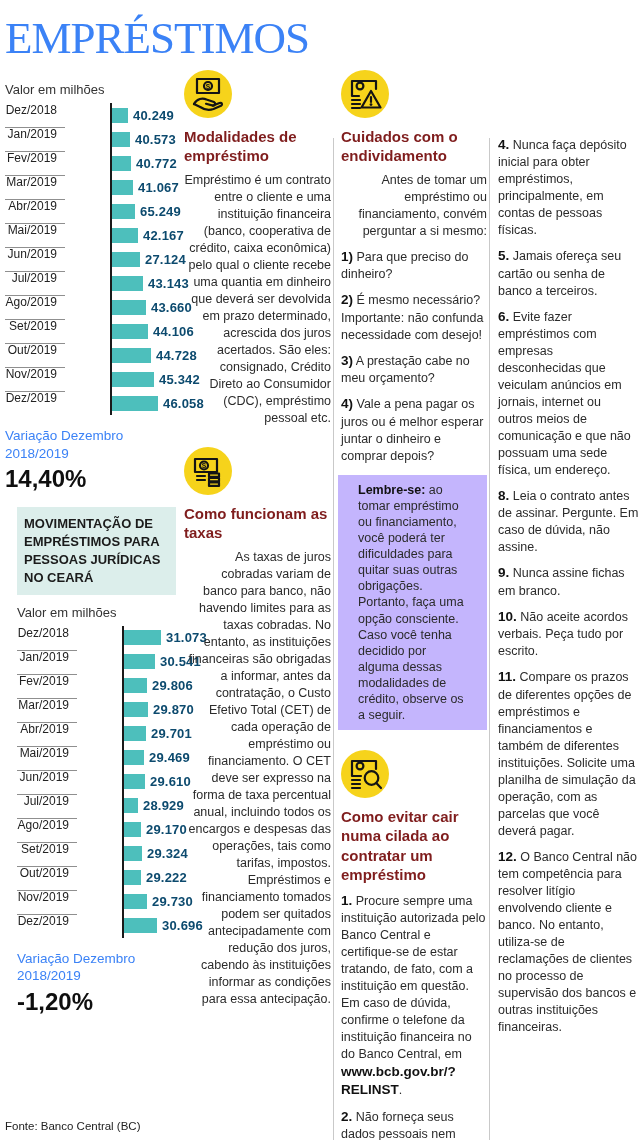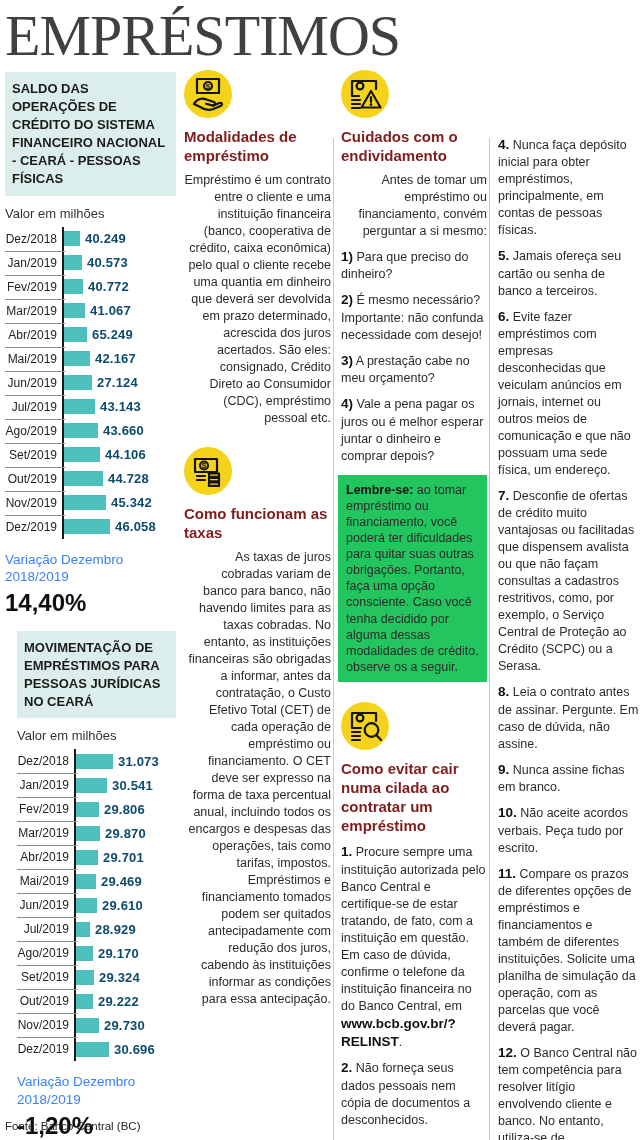--- a/index.html
+++ b/index.html
@@ -3,69 +3,68 @@
 <meta charset="utf-8">
 <style>
   * { margin:0; padding:0; box-sizing:border-box; }
   html,body { background:#fff; }
   body {
     width:642px; height:1140px; position:relative; overflow:hidden;
     font-family:"Liberation Sans", sans-serif; color:#262626;
     -webkit-font-smoothing:antialiased;
   }
   .page-title {
-    position:absolute; left:5px; top:2px;
+    position:absolute; left:5px; top:12px;
     font-family:"Liberation Serif", serif; font-weight:400;
-    font-size:58px; letter-spacing:-1px; color:#404040;
+    font-size:45px; letter-spacing:-1px; color:#3b82f6;
   }
   .col { position:absolute; }
   .col1 { left:5px;   top:72px;  width:171px; }
   .col2 { left:184px; top:70px;  width:147px; }
   .col3 { left:341px; top:70px;  width:146px; }
   .col4 { left:498px; top:128px; width:141px; }
   .vdiv { position:absolute; width:1px; top:138px; height:1002px; background:#c9c9c9; }
   .vdiv1 { left:333px; } .vdiv2 { left:489px; }
 
   
   .chart-head { background:#dceeeb; padding:8px 7px; font-weight:bold; font-size:13px; line-height:1.38; color:#1b1b1b; }
   .unit-label { font-size:13px; margin-top:10px; color:#333; }
   .crows { margin-top:6px; }
-  .crow { display:flex; align-items:center; height:24px; position:relative; }
+  .crow { display:flex; align-items:flex-start; height:24px; position:relative;gap:48px; }
   .crow + .crow::before { content:""; position:absolute; left:0; top:0; width:60px; height:1px; background:#8f8f8f; }
   .clabel { width:57px; flex:none; text-align:right; padding-right:5px; font-size:12px; color:#222; }
   .cbars { flex:1; display:flex; align-items:center; align-self:stretch; border-left:2px solid #1a1a1a; }
   .cbar { height:15px; flex:none; }
   .cval { font-weight:bold; font-size:13px; margin-left:5px; letter-spacing:0.2px; color:#0c4a6e; }
   .variation-label { margin-top:12px; font-size:13.5px; line-height:1.3; color:#3b82f6; }
   .variation-value { font-size:24px; font-weight:bold; margin-top:3px; color:#0f0f0f; }
   .chart2-block { margin-top:14px;margin-left:12px; }
   .source-note { position:absolute; left:5px; top:1120px; font-size:11.5px; color:#222; }
 
   
   .icon-circle { display:block; width:48px; height:48px; }
   .sec-title { font-size:15px; font-weight:bold; line-height:1.27; margin-top:9px; color:#7f1d1d; }
   .sec-body { font-size:12.5px; line-height:1.36; margin-top:7px; color:#2b2b2b;text-align:right; }
   .sec-gap { margin-top:20px; }
   .nitem { font-size:12.5px; line-height:1.36; margin-top:8px; color:#2b2b2b; }
   .nitem b { font-size:13.5px; color:#111; }
-  .reminder-box { background:#22c55e; padding:7px 8px; margin-top:10px; margin-left:-3px;
+  .reminder-box { background:#c4b5fd; padding:7px 20px; margin-top:10px; margin-left:-3px;
                   font-size:12.5px; line-height:1.29; color:#2b2b2b; }
   .reminder-box b { color:#111; }
 </style>
 </head>
 <body>
 
 <h1 class="page-title">EMPRÉSTIMOS</h1>
 
 <div class="vdiv vdiv1"></div>
 <div class="vdiv vdiv2"></div>
 
 <div class="col col1">
   <div>
-    <div class="chart-head">SALDO DAS OPERAÇÕES DE CRÉDITO DO SISTEMA FINANCEIRO NACIONAL - CEARÁ -  PESSOAS FÍSICAS</div>
     <div class="unit-label">Valor em milhões</div>
     <div class="crows">
         <div class="crow">
           <span class="clabel">Dez/2018</span>
           <span class="cbars">
             <span class="cbar" style="width: 16px; background: rgb(77, 191, 188);"></span>
             <span class="cval">40.249</span>
           </span>
         </div>
         <div class="crow">
@@ -340,21 +339,20 @@
         <p class="nitem"><b>3.</b> Não aceite a intermediação de pessoas, com promessas de acelerar o crédito. Pode ser uma fraude.</p>
       </div>
   </div>
 </div>
 
 <div class="col col4">
   <div>
       <p class="nitem"><b>4.</b> Nunca faça depósito inicial para obter empréstimos, principalmente, em contas de pessoas físicas.</p>
       <p class="nitem"><b>5.</b> Jamais ofereça seu cartão ou senha de banco a terceiros.</p>
       <p class="nitem"><b>6.</b> Evite fazer empréstimos com empresas desconhecidas que veiculam anúncios em jornais, internet ou outros meios de comunicação e que não possuam uma sede física, um endereço.</p>
-      <p class="nitem"><b>7.</b> Desconfie de ofertas de crédito muito vantajosas ou facilitadas que dispensem avalista ou que não façam consultas a cadastros restritivos, como, por exemplo, o Serviço Central de Proteção ao Crédito (SCPC) ou a Serasa.</p>
       <p class="nitem"><b>8.</b> Leia o contrato antes de assinar. Pergunte. Em caso de dúvida, não assine.</p>
       <p class="nitem"><b>9.</b> Nunca assine fichas em branco.</p>
       <p class="nitem"><b>10.</b> Não aceite acordos verbais. Peça tudo por escrito.</p>
       <p class="nitem"><b>11.</b> Compare os prazos de diferentes opções de empréstimos e financiamentos e também de diferentes instituições. Solicite uma planilha de simulação da operação, com as parcelas que você deverá pagar.</p>
       <p class="nitem"><b>12.</b> O Banco Central não tem competência para resolver litígio envolvendo cliente e banco. No entanto, utiliza-se de reclamações de clientes no processo de supervisão dos bancos e outras instituições financeiras.</p>
     </div>
 </div>
 
 <div class="source-note">Fonte: Banco Central (BC)</div>
 

